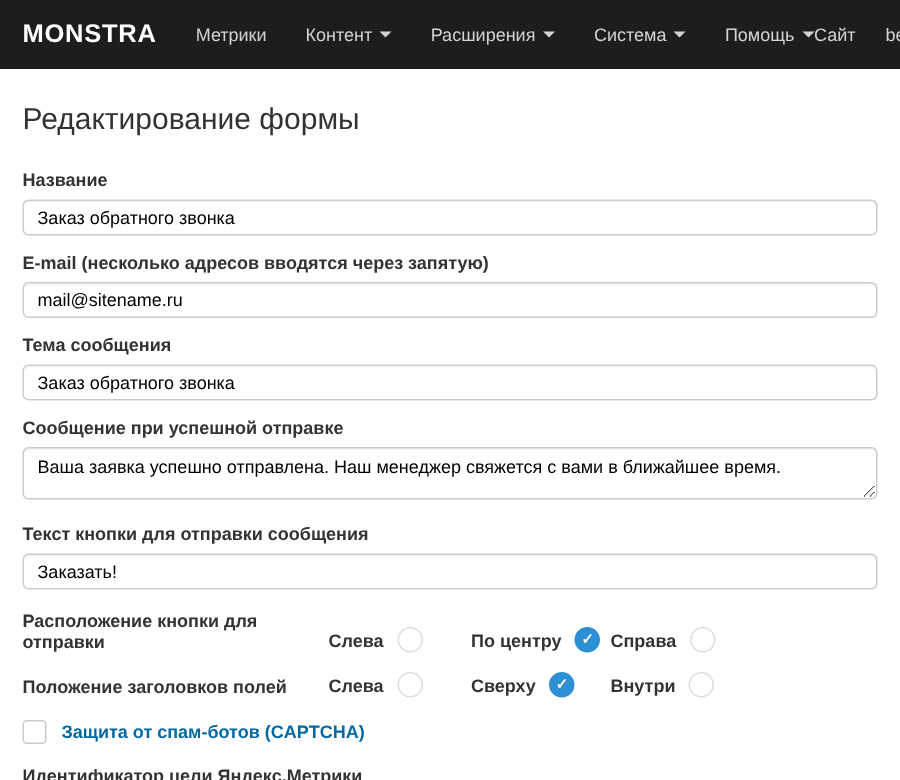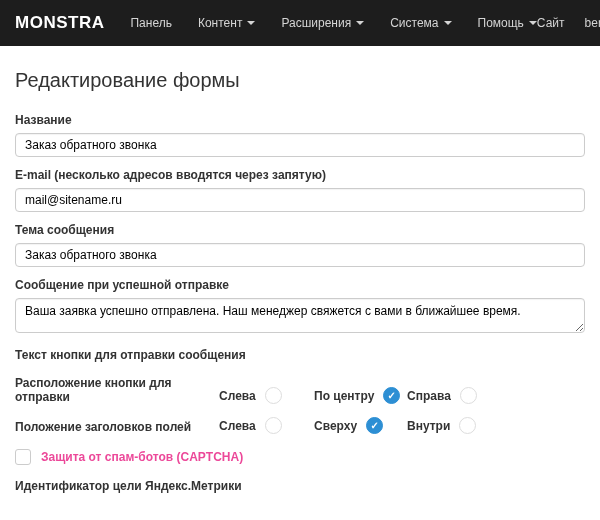--- a/index.html
+++ b/index.html
@@ -36,30 +36,30 @@
   .radio-opt { display:flex; align-items:center; gap:9px; cursor:pointer; }
   .radio-opt.w1 { width:95px;margin-left:12px; }
   .radio-opt.w2 { width:93px; }
   .radio-circle { width:17px; height:17px; border-radius:50%; border:1px solid #ddd; background:#fff; flex:none;
     display:flex; align-items:center; justify-content:center; }
   .radio-circle.checked { background:#2d8fd4; border-color:#2d8fd4; }
   .radio-check { color:#fff; font-size:10px; line-height:1; font-weight:bold; }
   
   .checkbox-row { display:flex; align-items:center; gap:10px; margin:15px 0 14px; }
   .checkbox-box { width:16px; height:16px; border:1px solid #ccc; border-radius:3px; background:#fff; cursor:pointer; flex:none; }
-  .checkbox-label { font-size:12px; font-weight:bold; color:#ec4899; cursor:pointer; }
+  .checkbox-label { font-size:12px; font-weight:bold; color:#0369a1; cursor:pointer; }
 </style>
 </head>
 <body>
 
 <div class="navbar">
   <div class="brand">MONSTRA</div>
   <div class="nav-items">
     <div class="nav-item">
-      <span>Панель</span>
+      <span>Метрики</span>
     </div>
     <div class="nav-item">
       <span>Контент</span>
       <span class="caret"></span>
     </div>
     <div class="nav-item">
       <span>Расширения</span>
       <span class="caret"></span>
     </div>
     <div class="nav-item">
@@ -101,20 +101,21 @@
     <input class="text-input" type="text" value="Заказ обратного звонка" style="">
   </div>
 
   <div class="form-group">
     <label class="ctrl-label">Сообщение при успешной отправке</label>
     <textarea class="msg-textarea" style="">Ваша заявка успешно отправлена. Наш менеджер свяжется с вами в ближайшее время.</textarea>
   </div>
 
   <div class="form-group">
     <label class="ctrl-label">Текст кнопки для отправки сообщения</label>
+    <input class="text-input" type="text" value="Заказать!" style="">
   </div>
 
   <div class="radio-row">
     <div class="row-label">Расположение кнопки для отправки</div>
     <div class="radio-opt w1">
       <span>Слева</span>
       <span class="radio-circle"></span>
     </div>
     <div class="radio-opt w2">
       <span>По центру</span>

